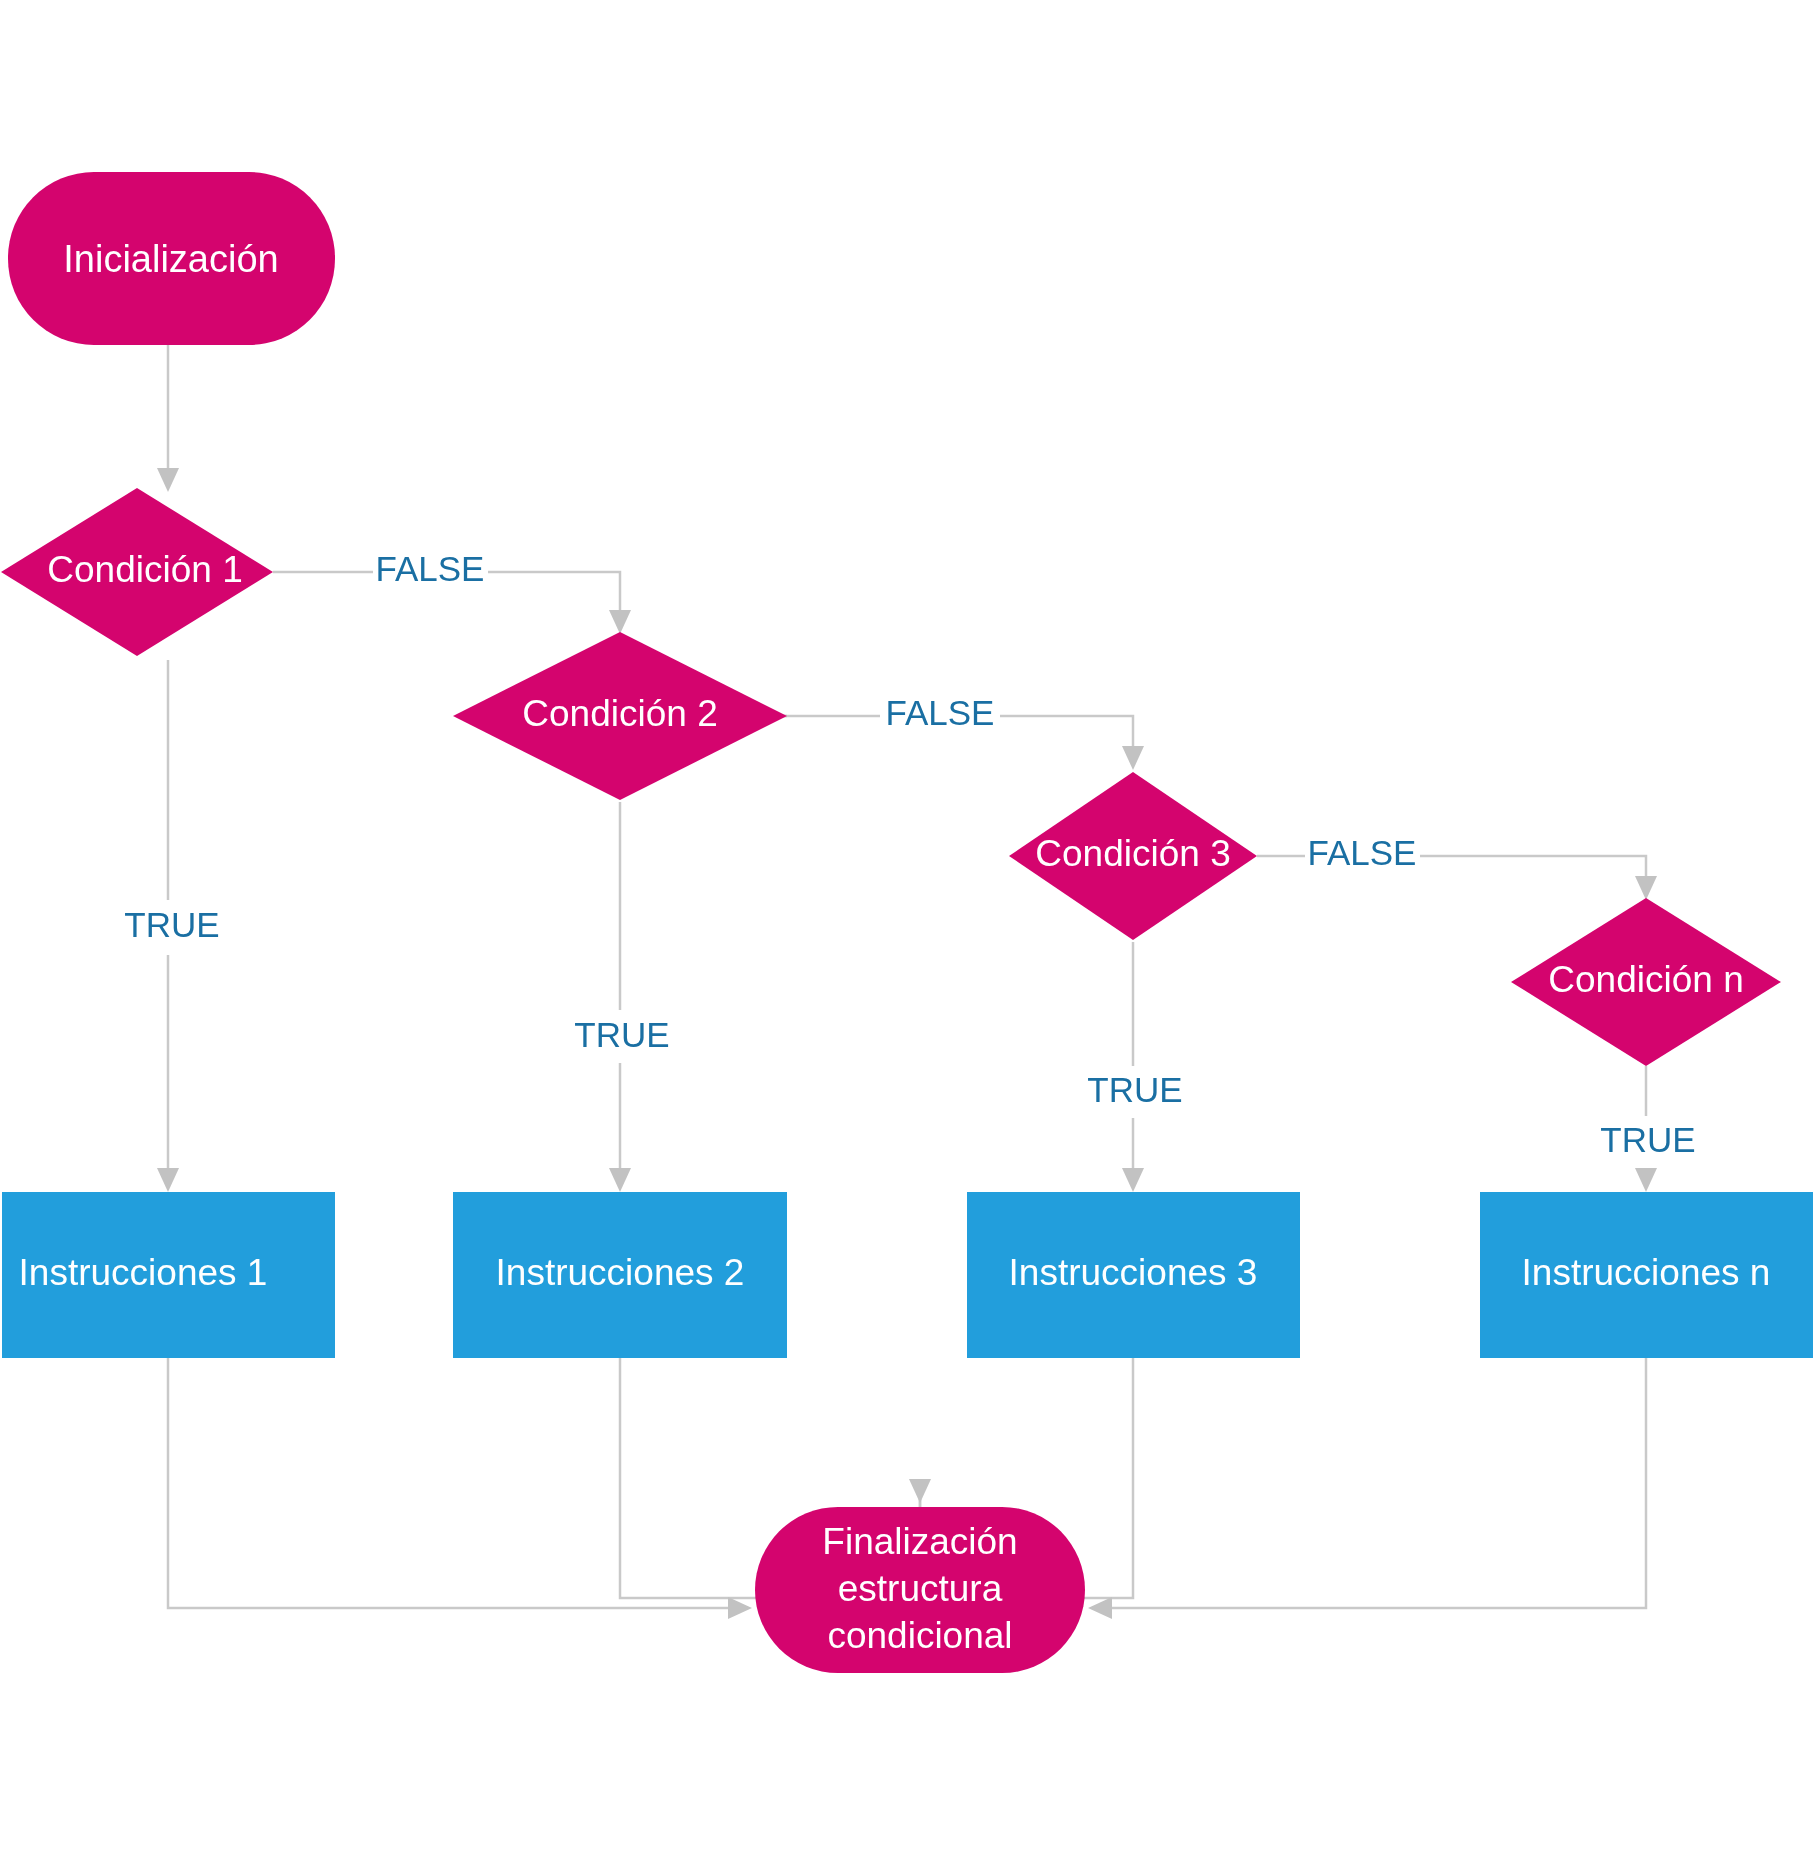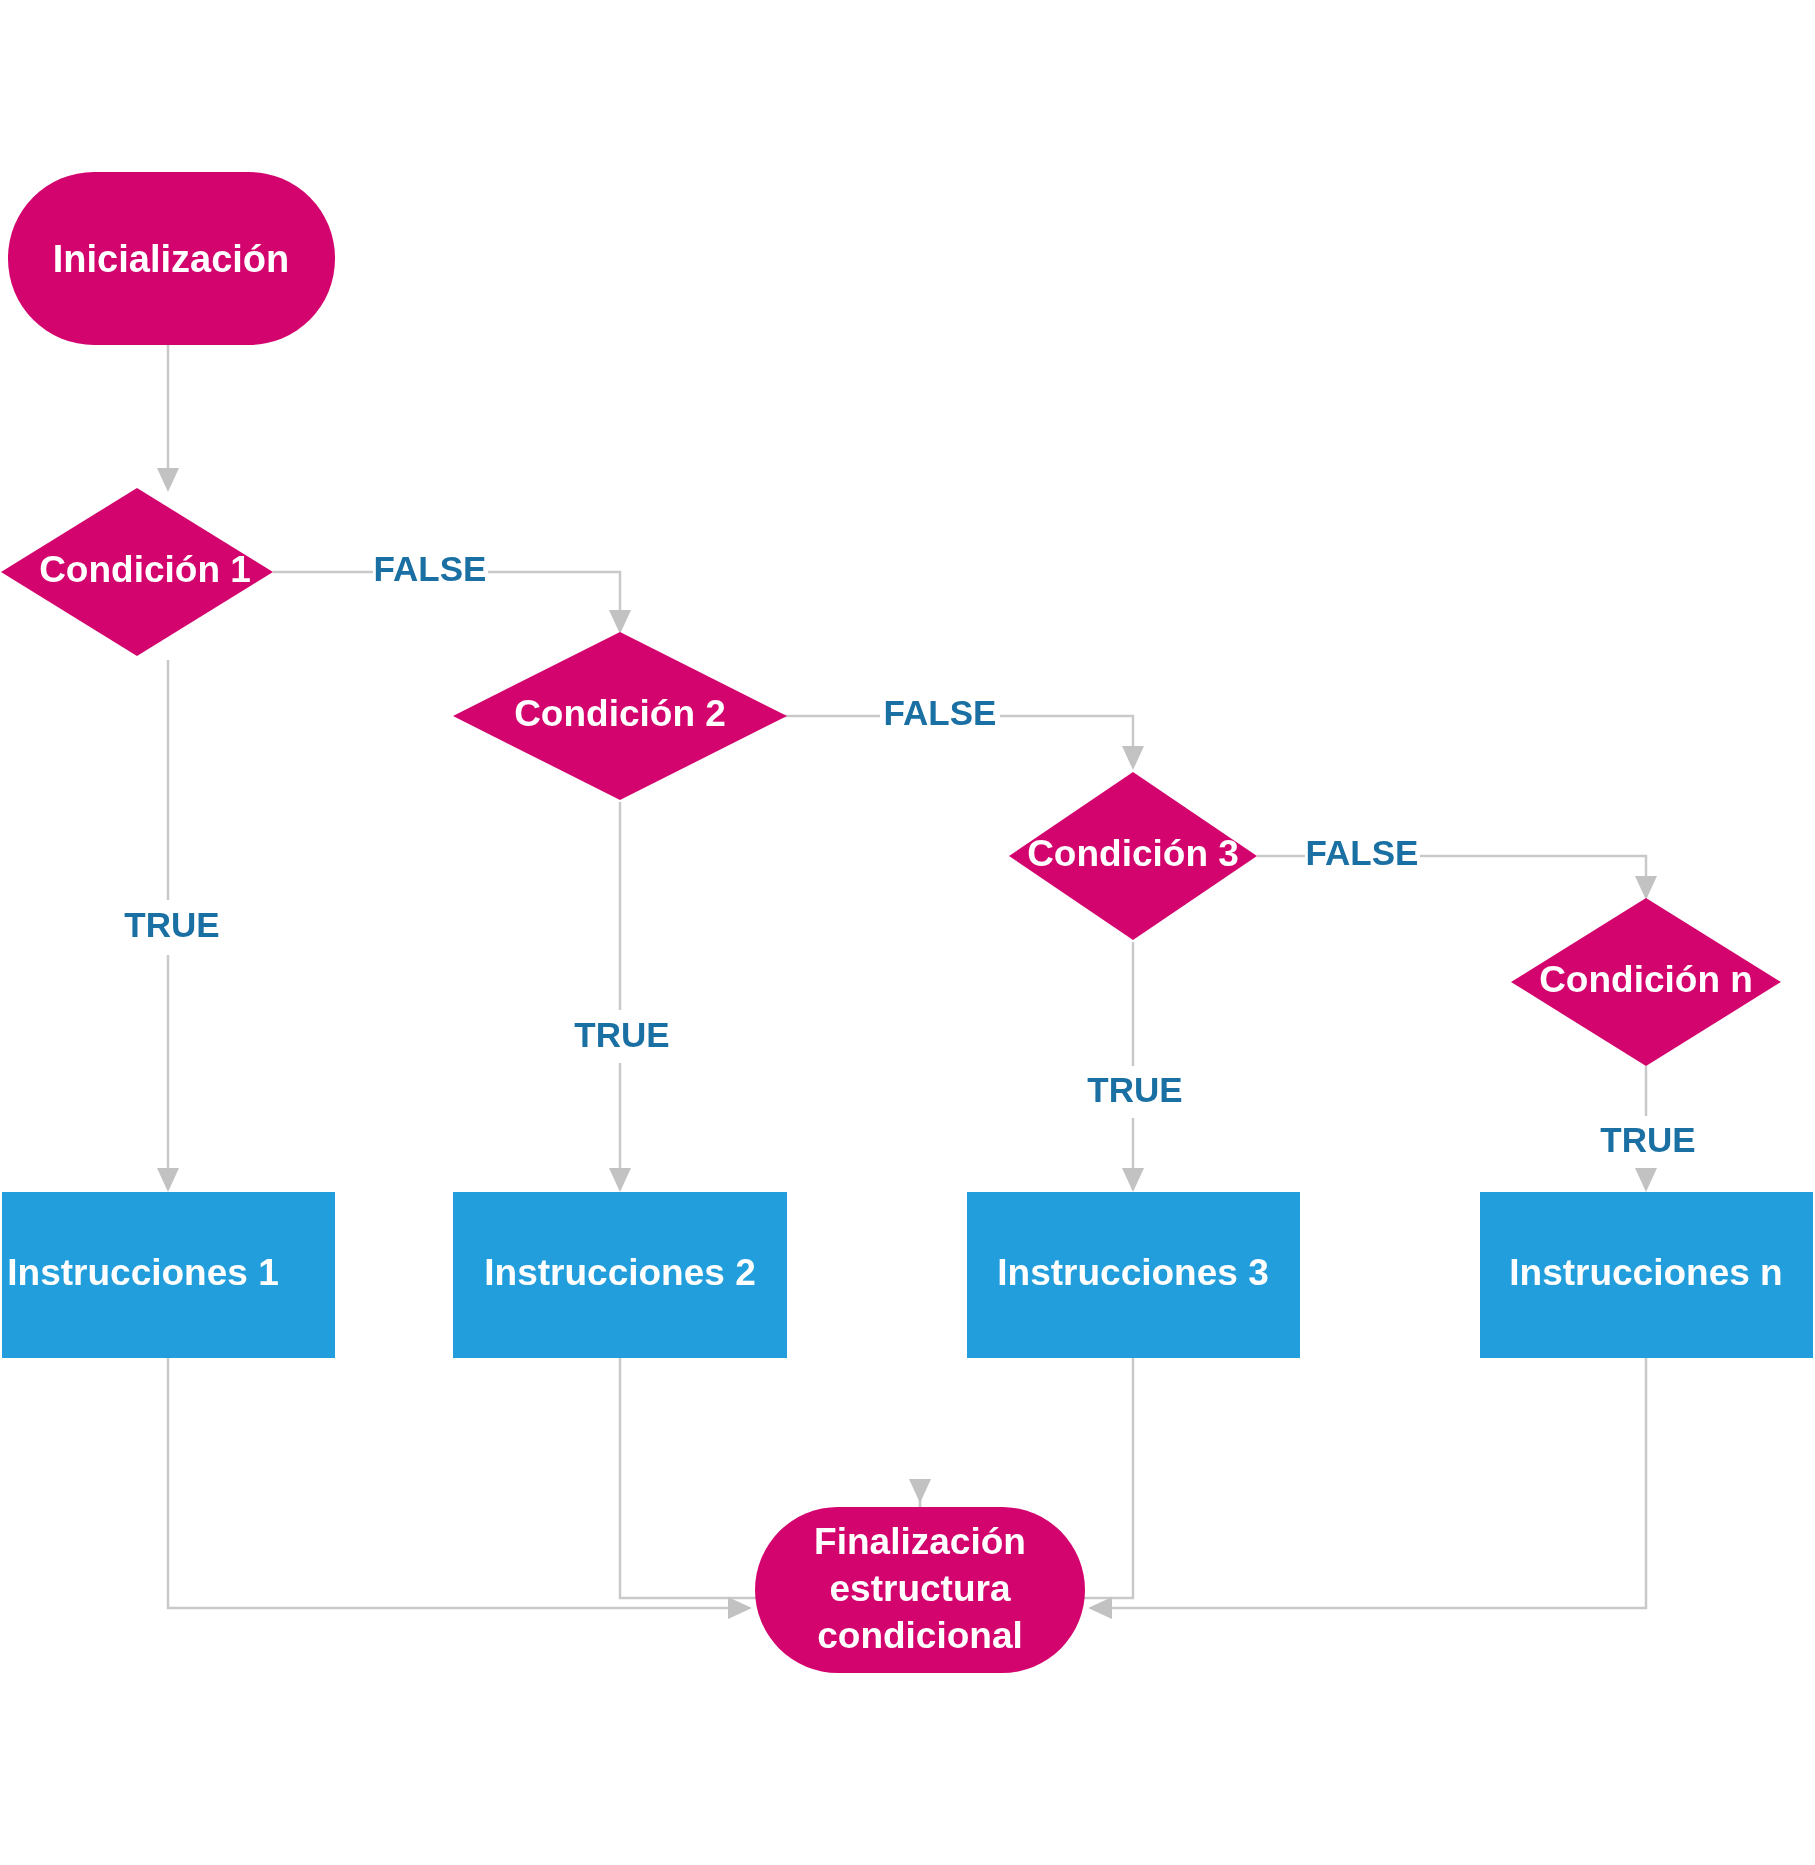--- a/index.html
+++ b/index.html
@@ -11,21 +11,20 @@
     width: 1815px;
     height: 1865px;
     font-family: "Liberation Sans", sans-serif;
     overflow: hidden;
   }
   #flow-root {
     position: relative;
     width: 1815px;
     height: 1417px;
     background: #ffffff;
-    font-weight: bold;
   }
   svg#flow-svg {
     display: block;
     width: 1815px;
     height: 1865px;
   }
   .node-label {
     fill: #ffffff;
     font-family: "Liberation Sans", sans-serif;
     font-size: 37px;

